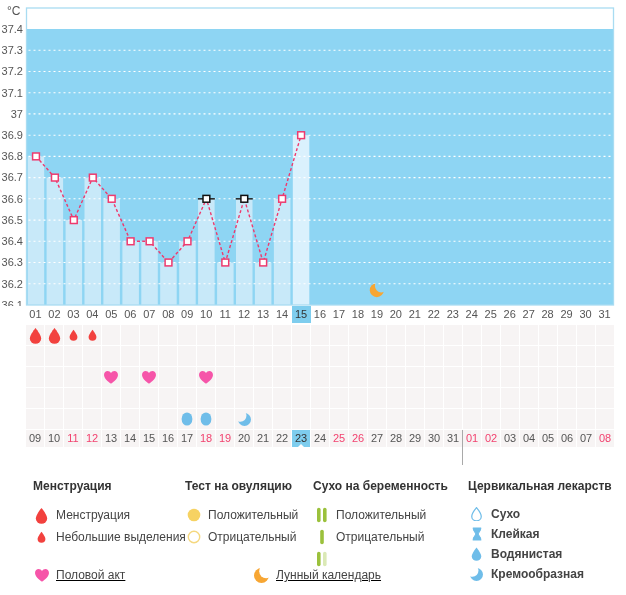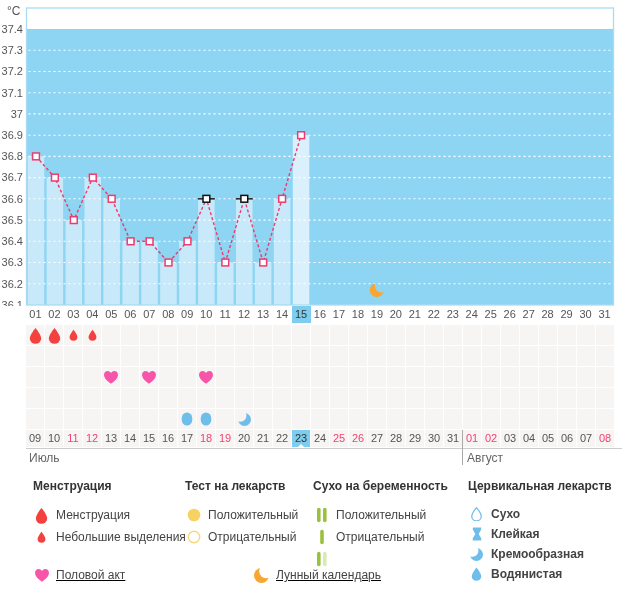--- a/index.html
+++ b/index.html
@@ -390,24 +390,20 @@
       <div class="dc">31</div>
       <div class="dc red">01</div>
       <div class="dc red">02</div>
       <div class="dc">03</div>
       <div class="dc">04</div>
       <div class="dc">05</div>
       <div class="dc">06</div>
       <div class="dc">07</div>
       <div class="dc red">08</div>
     </div>
-  <div id="month-row">
-    <span id="month-july">Июль</span>
-    <span id="month-august">Август</span>
-  </div>
   <div id="month-separator"></div>
   <div id="legend">
       <div class="lsec" style="left: 33px;">
         <div class="lhead">Менструация</div>
         <div class="litem">
           <span class="licon">
             <svg width="13" height="17" viewBox="0 0 14 18">
               <path d="M7 0.8 C7 0.8 13.1 8.2 13.1 12.2 A6.1 5.6 0 0 1 0.9 12.2 C0.9 8.2 7 0.8 7 0.8 Z" fill="#f2413e"></path>
             </svg>
           </span>
@@ -416,21 +412,21 @@
         <div class="litem">
           <span class="licon">
             <svg width="9" height="12" viewBox="0 0 14 18">
               <path d="M7 0.8 C7 0.8 13.1 8.2 13.1 12.2 A6.1 5.6 0 0 1 0.9 12.2 C0.9 8.2 7 0.8 7 0.8 Z" fill="#f2413e"></path>
             </svg>
           </span>
           <span class="llabel">Небольшие выделения</span>
         </div>
       </div>
       <div class="lsec" style="left: 185px;">
-        <div class="lhead">Тест на лекарств</div>
+        <div class="lhead">Тест на овуляцию</div>
         <div class="litem">
           <span class="licon">
             <svg width="14" height="14" viewBox="0 0 14 14">
               <circle cx="7" cy="7" r="6.3" fill="#f6d262"></circle>
             </svg>
           </span>
           <span class="llabel">Положительный</span>
         </div>
         <div class="litem">
           <span class="licon">
@@ -479,42 +475,42 @@
           </span>
           <span class="llabel">Сухо</span>
         </div>
         <div class="litem">
           <span class="licon">
             <svg width="12" height="14" viewBox="0 0 14 16">
               <path d="M2.5 1 H11.5 C11.5 5 8.4 6.2 8.4 8 C8.4 9.8 11.5 11 11.5 15 H2.5 C2.5 11 5.6 9.8 5.6 8 C5.6 6.2 2.5 5 2.5 1 Z" fill="#6fbde9" stroke="#6fbde9" stroke-width="1.2" stroke-linejoin="round"></path>
             </svg>
           </span>
           <span class="llabel">Клейкая</span>
+        </div>
+        <div class="litem">
+          <span class="licon">
+            <svg width="11" height="14" viewBox="0 0 14 18">
+              <path d="M7 0.8 C7 0.8 13.1 8.2 13.1 12.2 A6.1 5.6 0 0 1 0.9 12.2 C0.9 8.2 7 0.8 7 0.8 Z" fill="#6fbde9"></path>
+            </svg>
+          </span>
+          <span class="llabel">Водянистая</span>
         </div>
         <div class="litem">
           <span class="licon">
             <svg width="13" height="13" viewBox="0 0 13 13">
               <defs>
                 <mask id="cr2">
                   <rect width="13" height="13" fill="#fff"></rect>
                   <circle cx="2.4699999999999998" cy="2.8599999999999994" r="5.98" fill="#000"></circle>
                 </mask>
               </defs>
               <circle cx="6.5" cy="6.5" r="6.5" fill="#6fbde9" mask="url(#cr2)"></circle>
             </svg>
           </span>
           <span class="llabel">Кремообразная</span>
-        </div>
-        <div class="litem">
-          <span class="licon">
-            <svg width="11" height="14" viewBox="0 0 14 18">
-              <path d="M7 0.8 C7 0.8 13.1 8.2 13.1 12.2 A6.1 5.6 0 0 1 0.9 12.2 C0.9 8.2 7 0.8 7 0.8 Z" fill="#6fbde9"></path>
-            </svg>
-          </span>
-          <span class="llabel">Водянистая</span>
         </div>
       </div>
       <div class="lextra" style="left: 33px;">
         <span class="licon">
           <svg width="16" height="14.5" viewBox="0 0 16 14.5">
             <path d="M8 13.6 C8 13.6 1 9.2 1 4.9 C1 2.6 2.8 1 4.6 1 C6 1 7.3 1.8 8 3.1 C8.7 1.8 10 1 11.4 1 C13.2 1 15 2.6 15 4.9 C15 9.2 8 13.6 8 13.6 Z" fill="#f655a9"></path>
           </svg>
         </span>
         <span class="llabel">Половой акт</span>
       </div>

